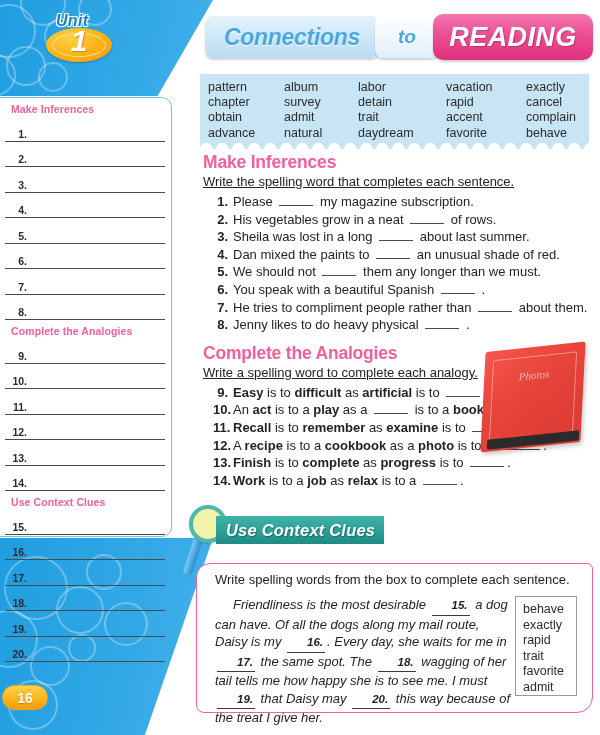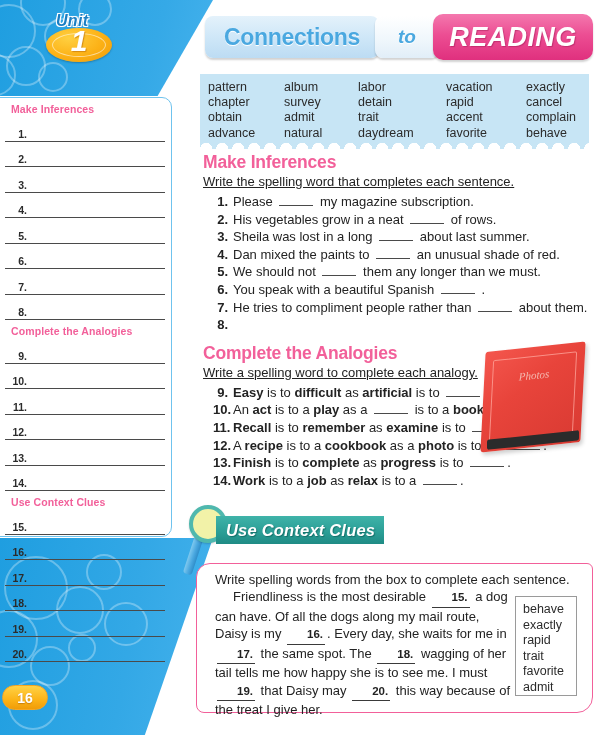--- a/index.html
+++ b/index.html
@@ -89,21 +89,21 @@
   .piece {
     position: absolute; height: 42px; border-radius: 8px;
     display: flex; align-items: center; justify-content: center;
     box-shadow: 0 2px 2px rgba(0,0,0,0.18);
   }
   .piece-1 {
     left: 0; top: 2px; width: 174px;
     background: linear-gradient(180deg, #e4f2fb 0%, #cfe7f8 50%, #bcdcf3 100%);
   }
   .piece-1 .ptxt {
-    font-size: 23px; font-weight: bold; color: #4aa8e0;
+    font-size: 23px; font-weight: bold; font-style: italic; color: #4aa8e0;
     letter-spacing: -.3px; text-shadow: 0 1px 0 #ffffff;
   }
   .piece-2 {
     left: 170px; top: 2px; width: 64px;
     background: linear-gradient(180deg, #ffffff 0%, #f0f7fc 55%, #e1eef8 100%);
   }
   .piece-2 .ptxt {
     font-size: 19px; font-weight: bold; font-style: italic; color: #4aa8e0;
     text-shadow: 0 1px 0 #ffffff;
   }
@@ -217,23 +217,24 @@
     border: 1.6px solid #f2609a;
     border-radius: 14px 6px 16px 8px;
     background: #ffffff;
     margin-top: 20px;
   }
   .ucc-intro {
     position: absolute; left: 18px; top: 8px; width: 360px;
     font-size: 13px; color: #232323;
   }
   .ucc-para {
-    position: absolute; left: 18px; top: 24px; width: 300px;
+    position: absolute; left: 18px; top: 32px; width: 300px;
     font-size: 13px; color: #232323; line-height: 17.5px;
     text-indent: 18px;
+    font-style: italic;
   }
   .inline-num {
     display: inline-block; font-weight: bold; font-size: 11.5px;
     border-bottom: 1.2px solid #3a3a3a; padding: 0 2px; margin: 0 2px;
   }
   .ucc-wordbox {
     position: absolute; left: 318px; top: 32px; width: 62px; height: 100px;
     border: 1px solid #9a9a9a; background: #ffffff;
     padding: 5px 0 0 7px;
   }
@@ -406,20 +407,21 @@
         <div class="q-row">
           <span class="q-num">6.</span>
           <span><span>You speak with a beautiful Spanish </span><span class="blank"></span><span> .</span></span>
         </div>
         <div class="q-row">
           <span class="q-num">7.</span>
           <span><span>He tries to compliment people rather than </span><span class="blank"></span><span> about them.</span></span>
         </div>
         <div class="q-row">
           <span class="q-num">8.</span>
+          <span><span>Jenny likes to do heavy physical </span><span class="blank"></span><span> .</span></span>
         </div>
       </div>
 
     <div class="sec-head" style="margin-top:9px">Complete the Analogies</div>
     <div class="sec-sub">Write a spelling word to complete each analogy.</div>
     <div id="an-list">
         <div class="q-row">
           <span class="q-num">9.</span>
           <span><b class="bw">Easy</b><span> is to </span><b class="bw">difficult</b><span> as </span><b class="bw">artificial</b><span> is to </span><span class="blank"></span><span>.</span></span>
         </div>

